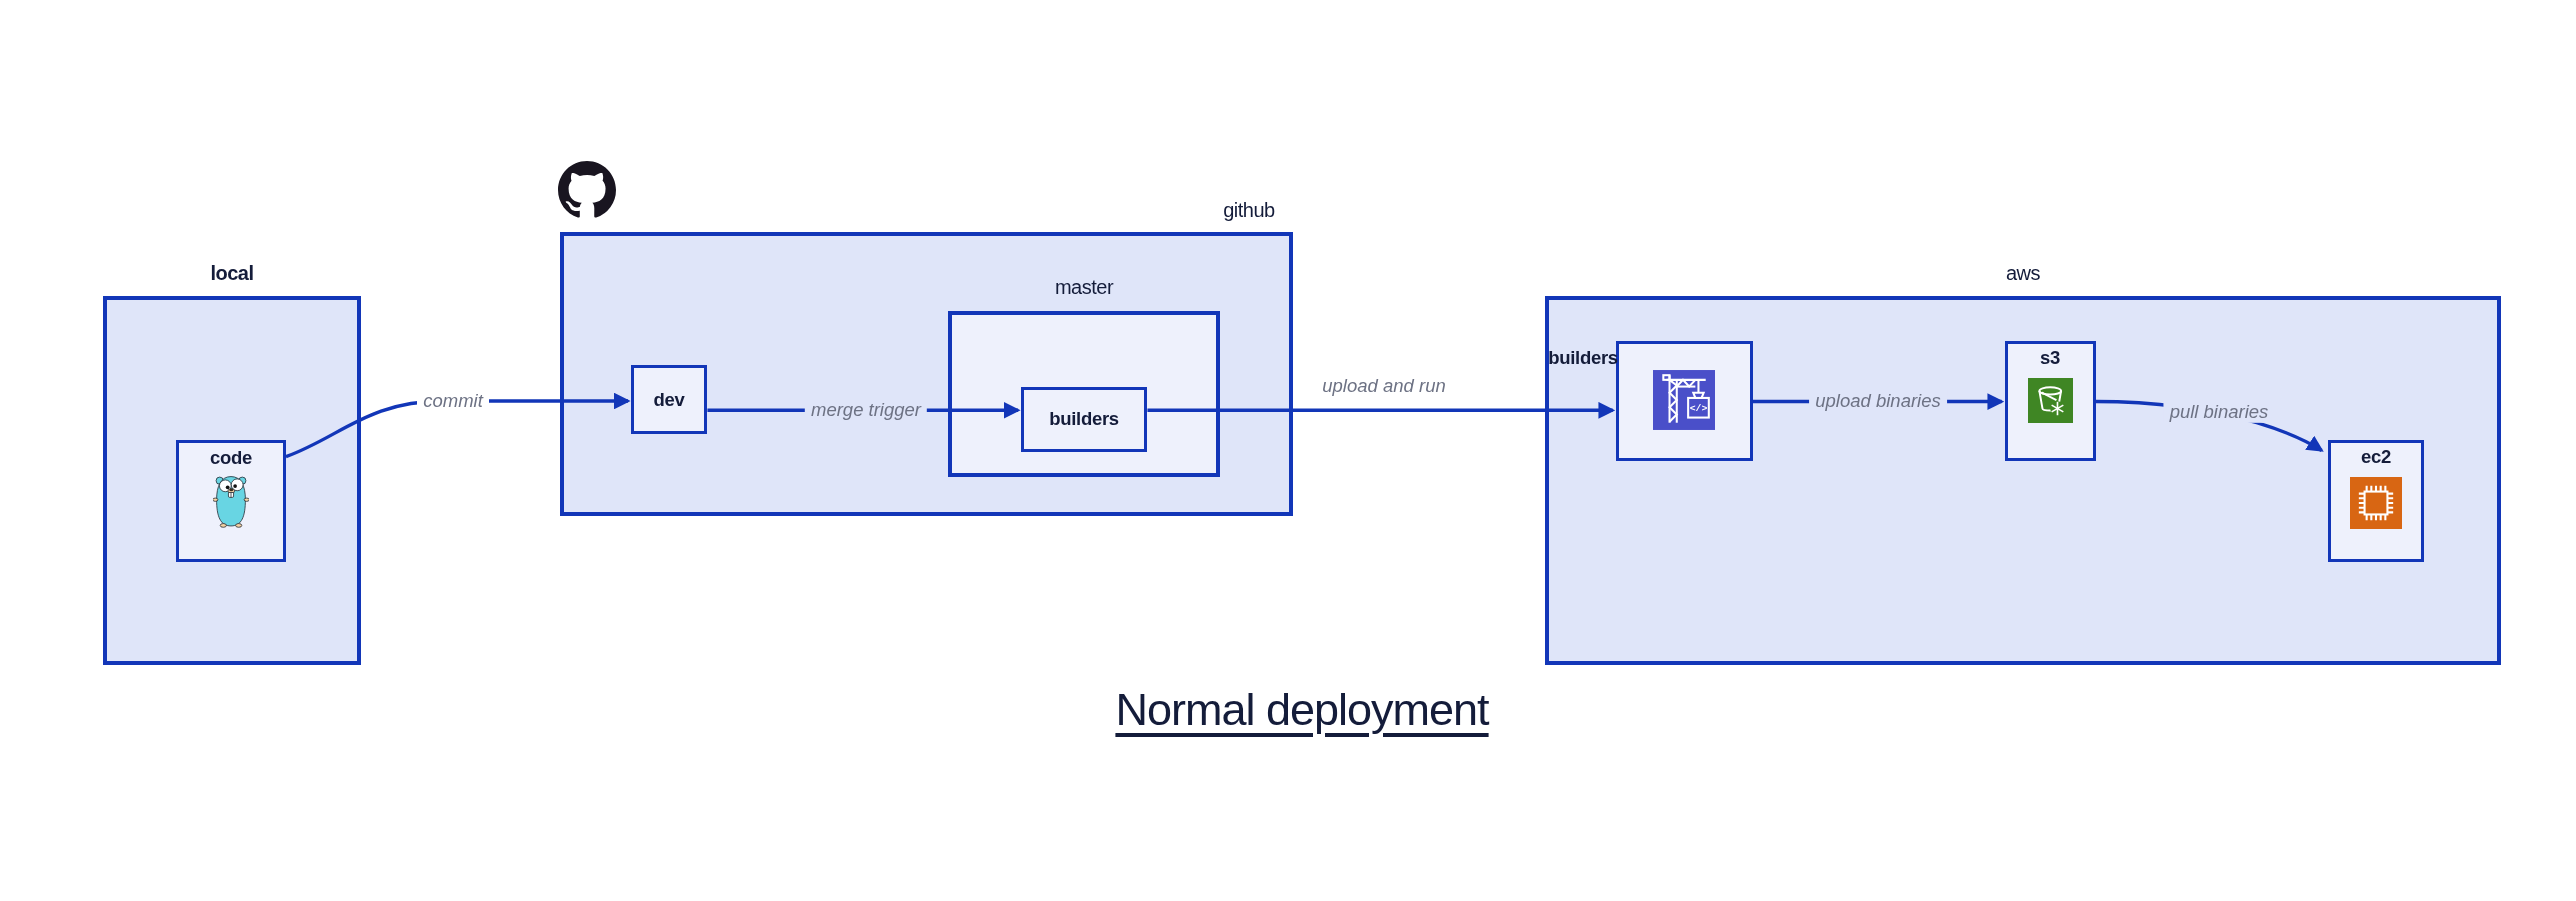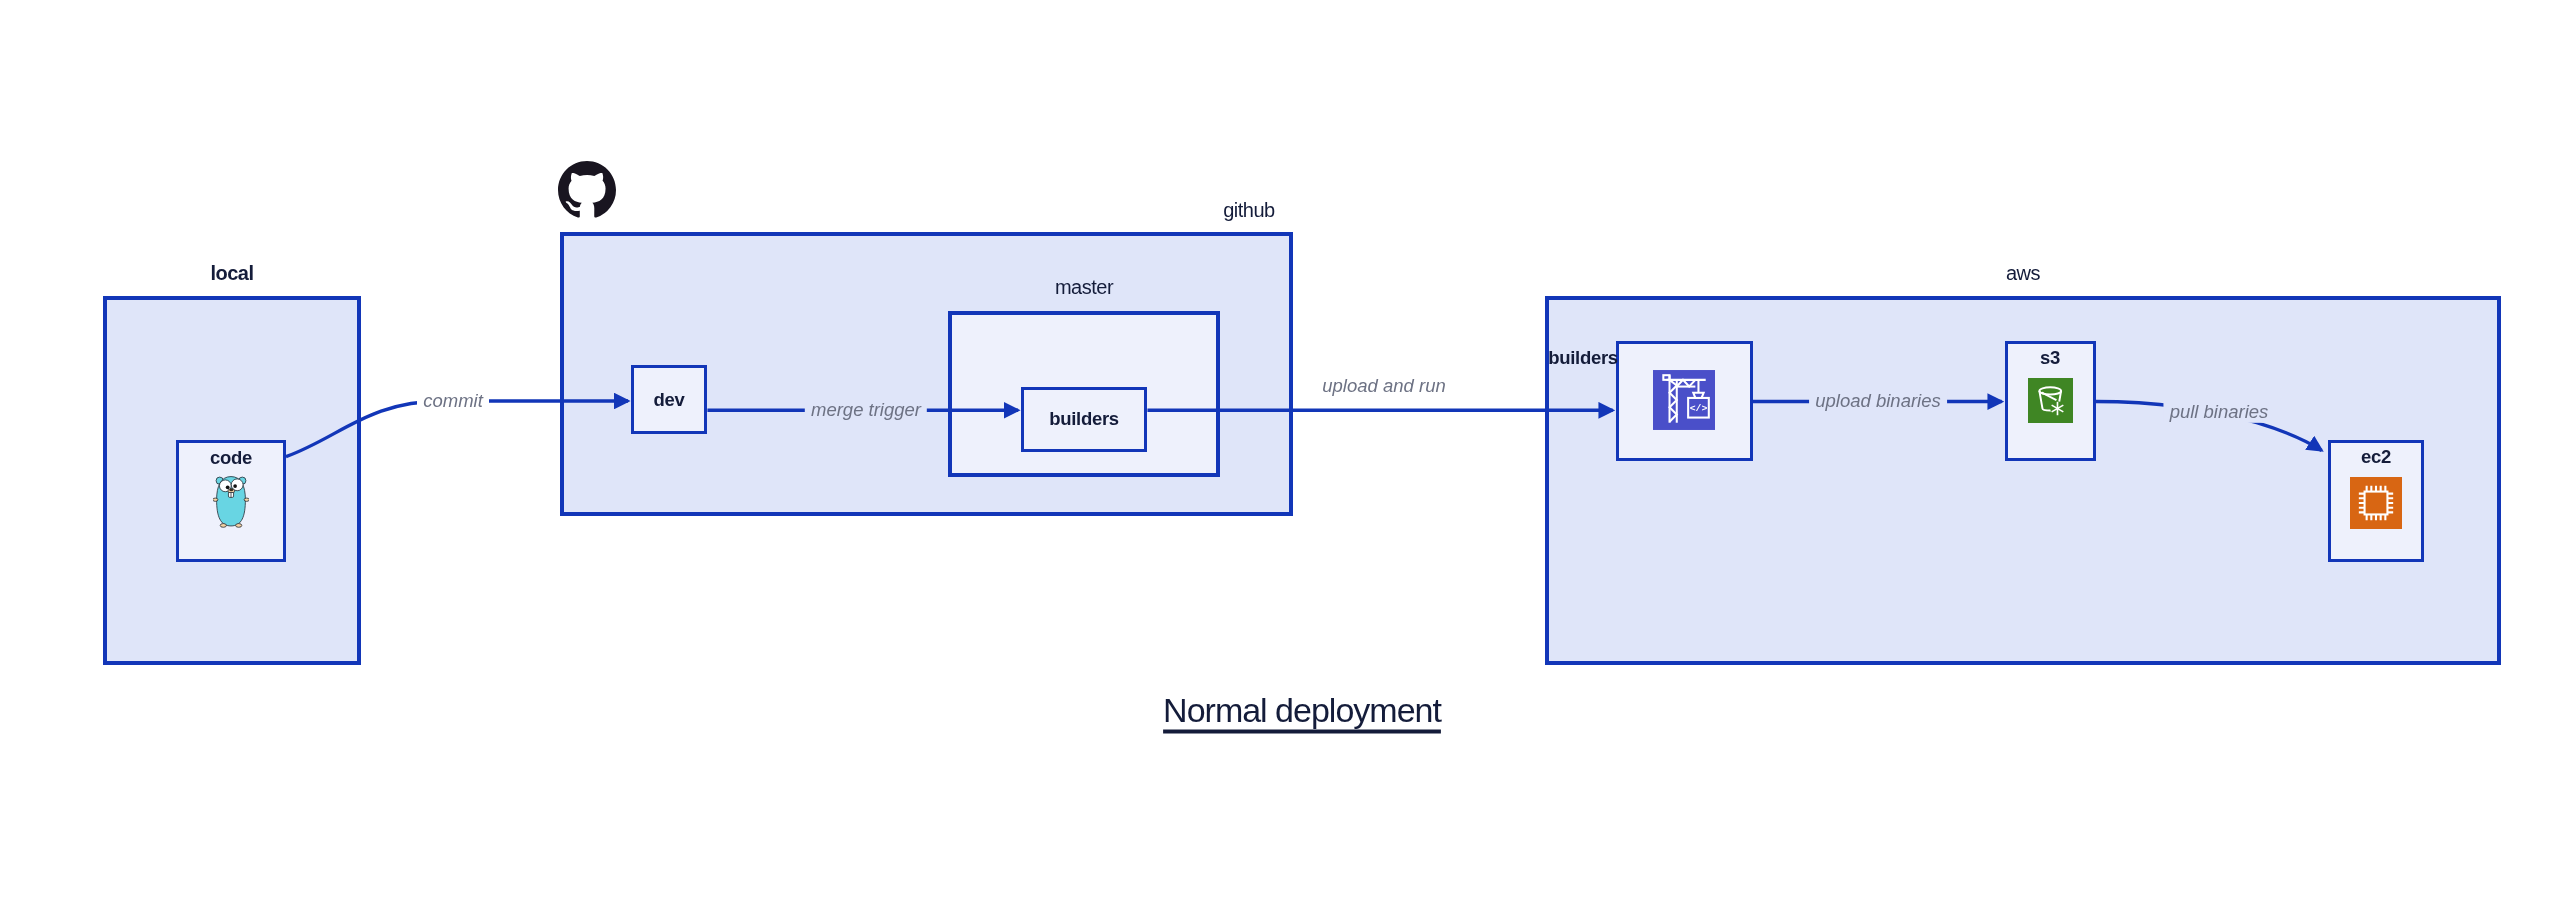--- a/index.html
+++ b/index.html
@@ -20,21 +20,21 @@
   .edges{position:absolute;left:0;top:0;z-index:5;pointer-events:none;}
   .edge{fill:none;stroke:var(--accent);stroke-width:6.5px;}
 
   .edge-label{position:absolute;transform:translate(-50%,-50%);white-space:nowrap;
     font-style:italic;font-size:18.5px;color:var(--text-gray);padding:1px 6.2px;
     line-height:1.1;z-index:6;}
   .on-white{background:var(--canvas);}
   .on-lav{background:var(--container-fill);}
 
   .diagram-title{position:absolute;transform:translate(-50%,-50%);white-space:nowrap;
-    font-size:34px;letter-spacing:-1px;color:var(--text-dark);
+    font-size:45px;letter-spacing:-1px;color:var(--text-dark);
     text-decoration:underline;text-decoration-thickness:4.1px;text-underline-offset:8.2px;z-index:7;}
 </style>
 </head>
 <body>
 
 <div class="stage">
 
   <div class="container-box" style="left:103px;top:296px;width:258px;height:369px;"></div>
   <div class="container-box" style="left:560px;top:232px;width:733px;height:284px;"></div>
   <div class="container-box" style="left:948px;top:311px;width:272px;height:166px;background:var(--node-fill);"></div>

